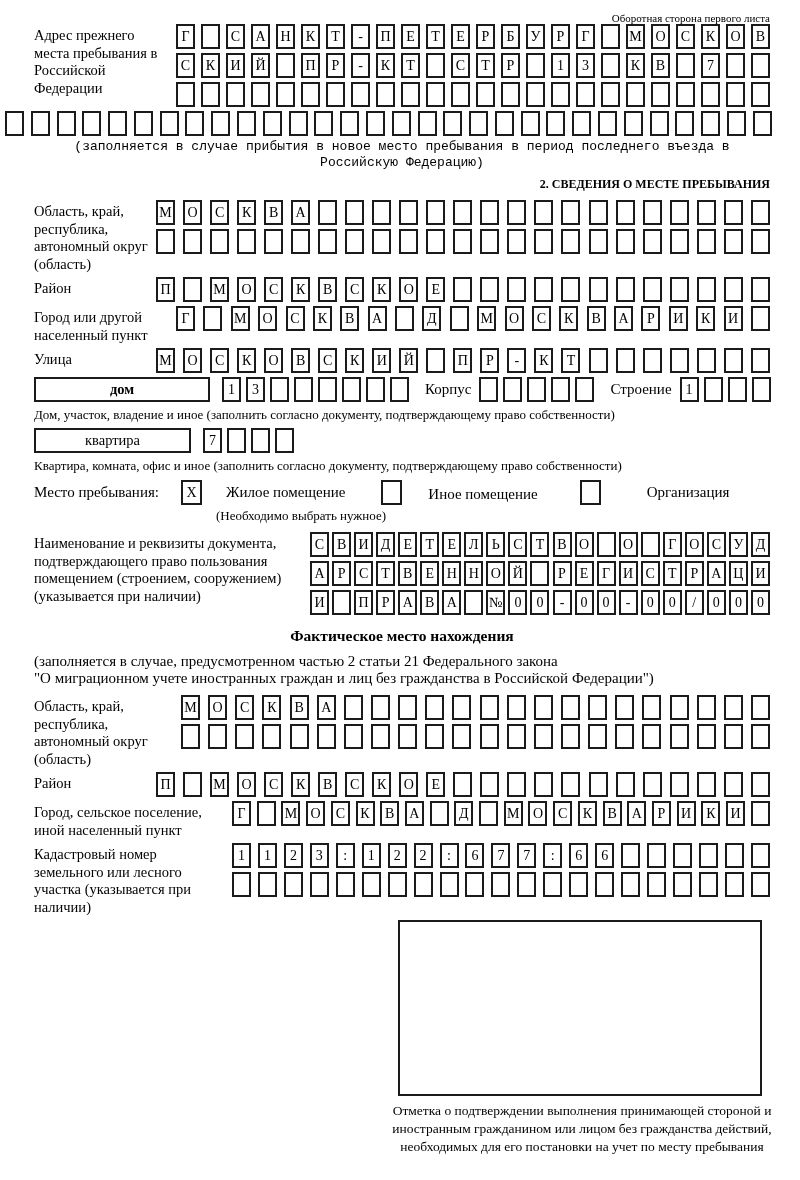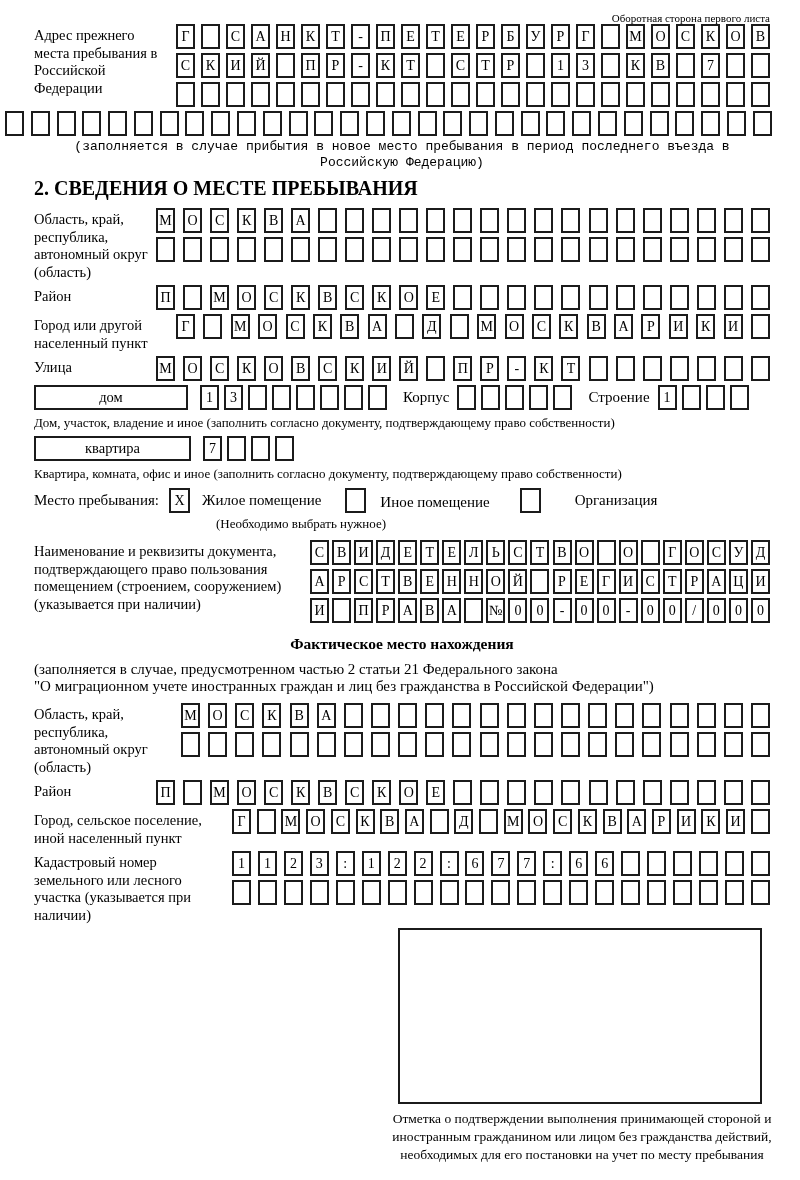--- a/index.html
+++ b/index.html
@@ -33,33 +33,33 @@
     width: 19px; height: 25px; flex: none;
     border: 2px solid #1b1b1b; background: #fff;
     font-size: 14px; font-family: inherit;
   }
 
   .overflow-row { margin: 0 -2px 3px -29px; display: flex; justify-content: space-between; }
 
   .note { font-size: 13px; line-height: 16px; margin-bottom: 5px; }
   .center { text-align: center; font-family: Liberation Mono, monospace; }
 
-  .sec-title { text-align: left; font-weight: bold; font-size: 20px; margin: 6px 0 8px 0; }
+  .sec-title { text-align: right; font-weight: bold; font-size: 12px; margin: 6px 0 8px 0; }
 
   .house-row, .apt-row { display: flex; align-items: center; margin-bottom: 5px; }
   .wide-box {
     border: 2px solid #1b1b1b; height: 25px; flex: none;
     display: inline-flex; align-items: center; justify-content: center;
     font-size: 14.5px;
   }
-  .w-dom { width: 154px; margin-right: 12px; }
+  .w-dom { width: 176px; margin-right: 12px; font-weight: bold; }
   .w-kv  { width: 157px; margin-right: 12px; }
   .inline-label { font-size: 15px; margin: 0 8px 0 16px; flex: none; }
 
-  .stay-row { display: flex; align-items: center; font-size: 15px; margin: 6px 0 3px 0; }
+  .stay-row { display: flex; align-items: center; font-size: 15px; margin: 6px 0 3px 0; gap: 12px; }
   .checkbox {
     display: inline-flex; align-items: center; justify-content: center;
     width: 21px; height: 25px; border: 2px solid #1b1b1b; flex: none;
     font-size: 14px;
   }
   .stay-label { margin-right: 10px; }
   .opt-label-1 { margin: 0 24px 0 12px; }
   .opt-label-2 { margin: 4px 30px 0 14px; }
   .opt-label-3 { margin-left: 34px; }
   .stay-note { margin-left: 182px; margin-bottom: 8px; }

